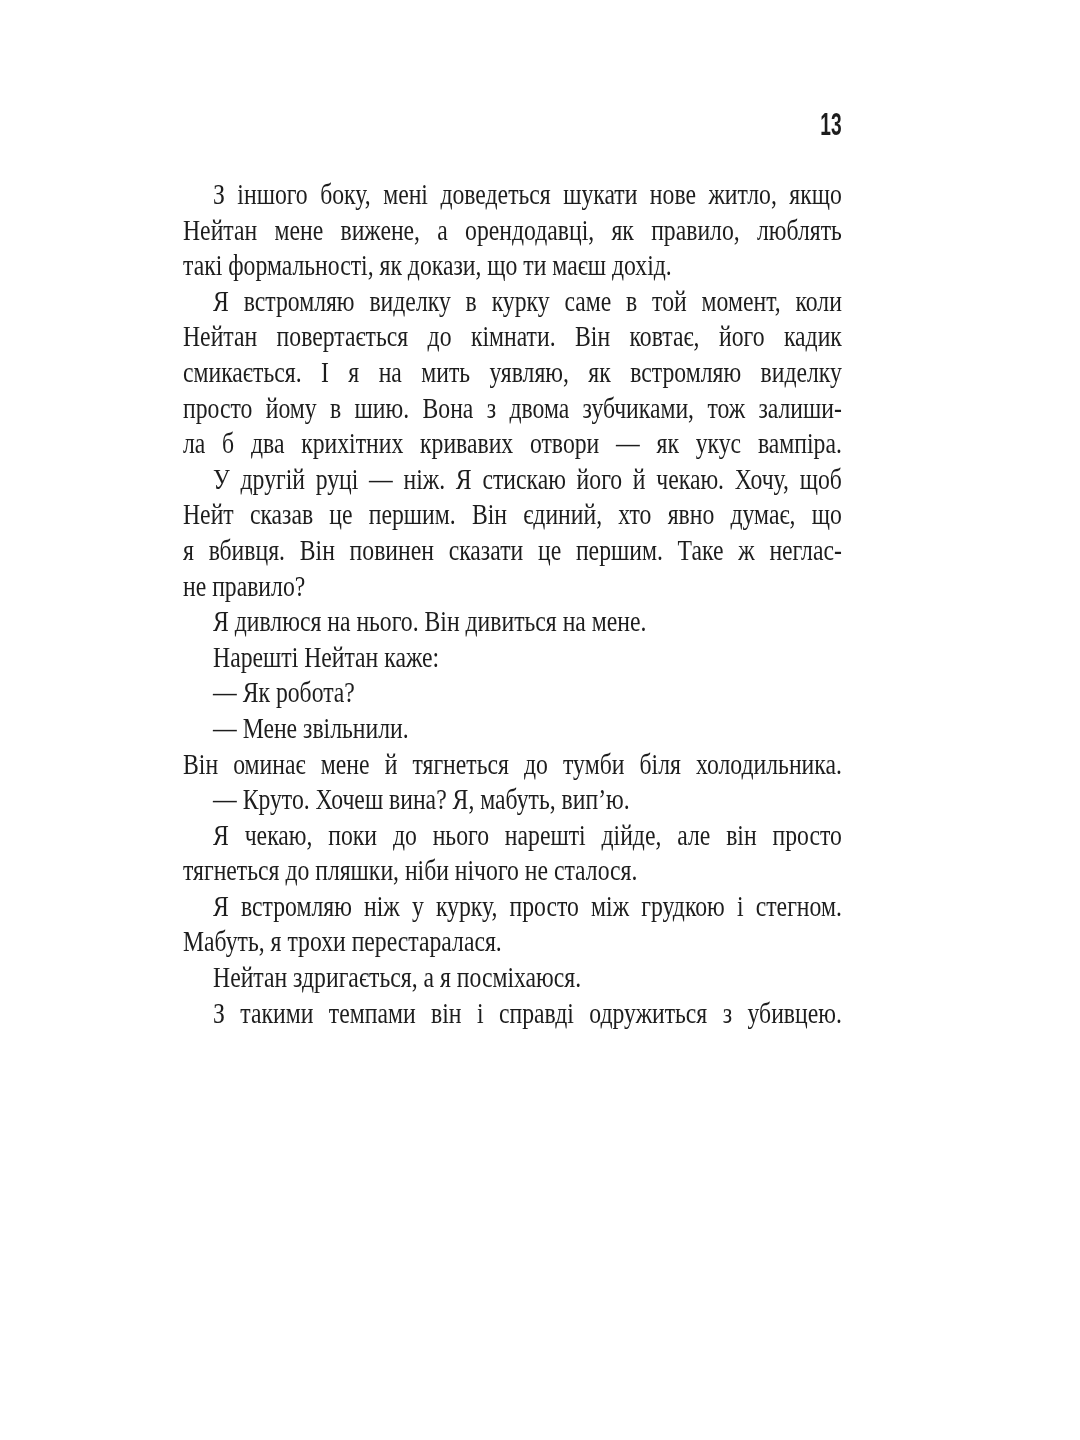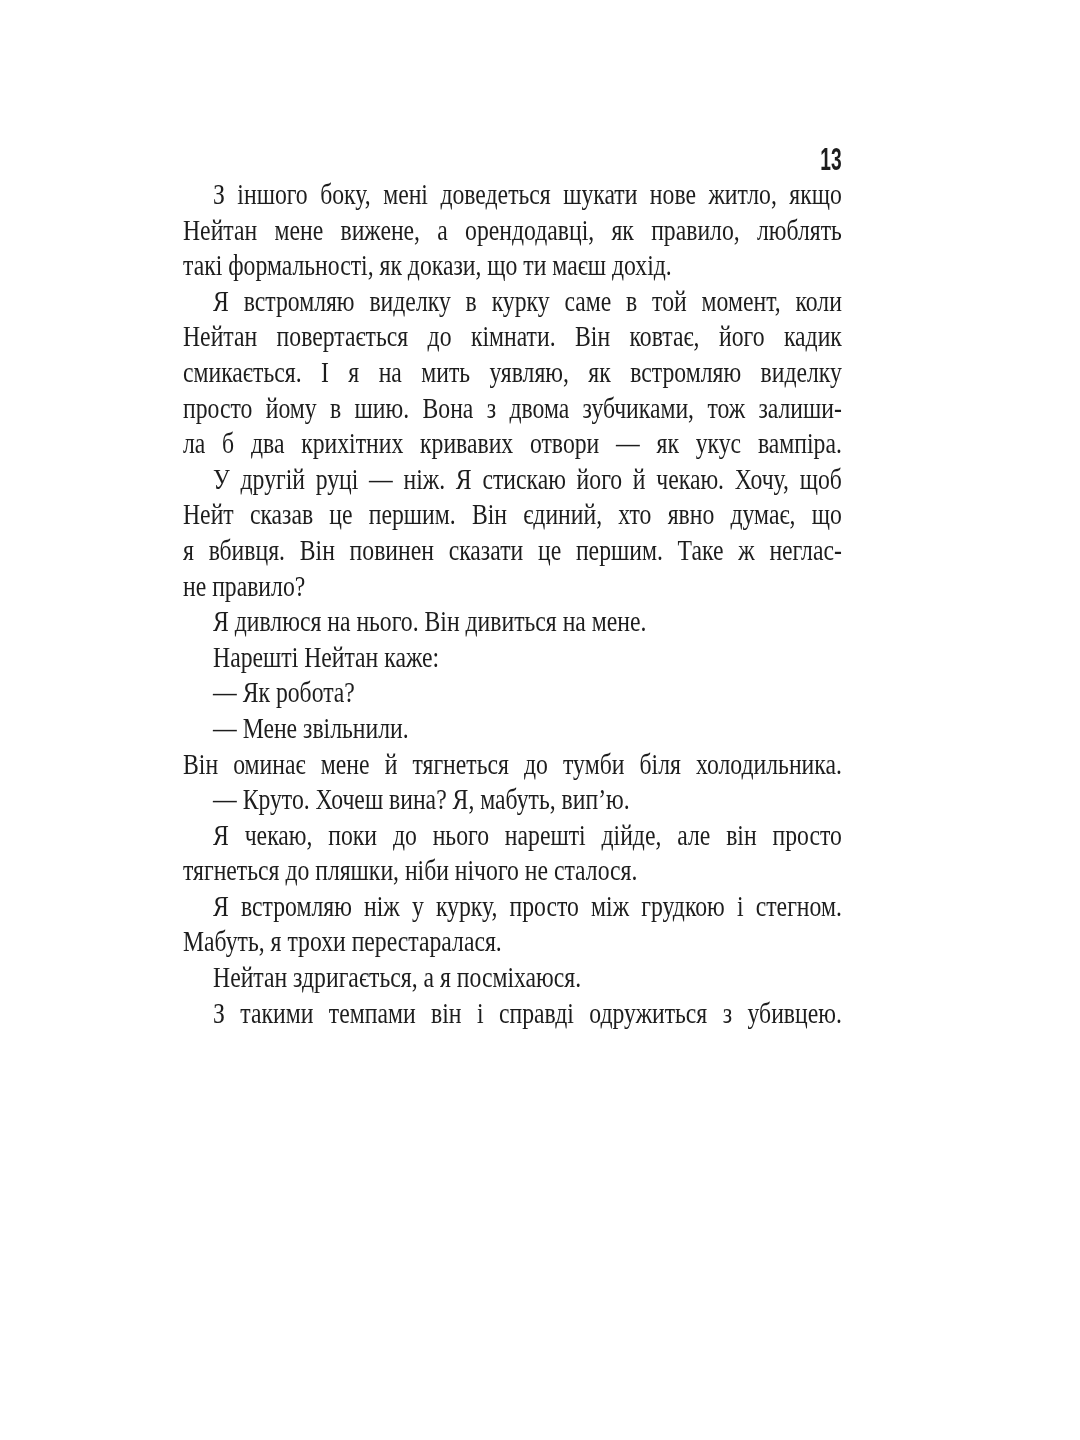--- a/index.html
+++ b/index.html
@@ -23,21 +23,20 @@
     position: absolute;
     top: 106px;
     left: 183px;
     width: 659px;
     text-align: right;
     font-family: "Liberation Sans", sans-serif;
     font-weight: bold;
     font-size: 32px;
     line-height: 36px;
     color: #1d1d1d;
-    margin-top: 35px;
   }
   .page-number .digits {
     display: inline-block;
     transform: scaleX(0.6);
     transform-origin: 100% 50%;
     letter-spacing: 0px;
   }
   
   .text-block {
     position: absolute;

